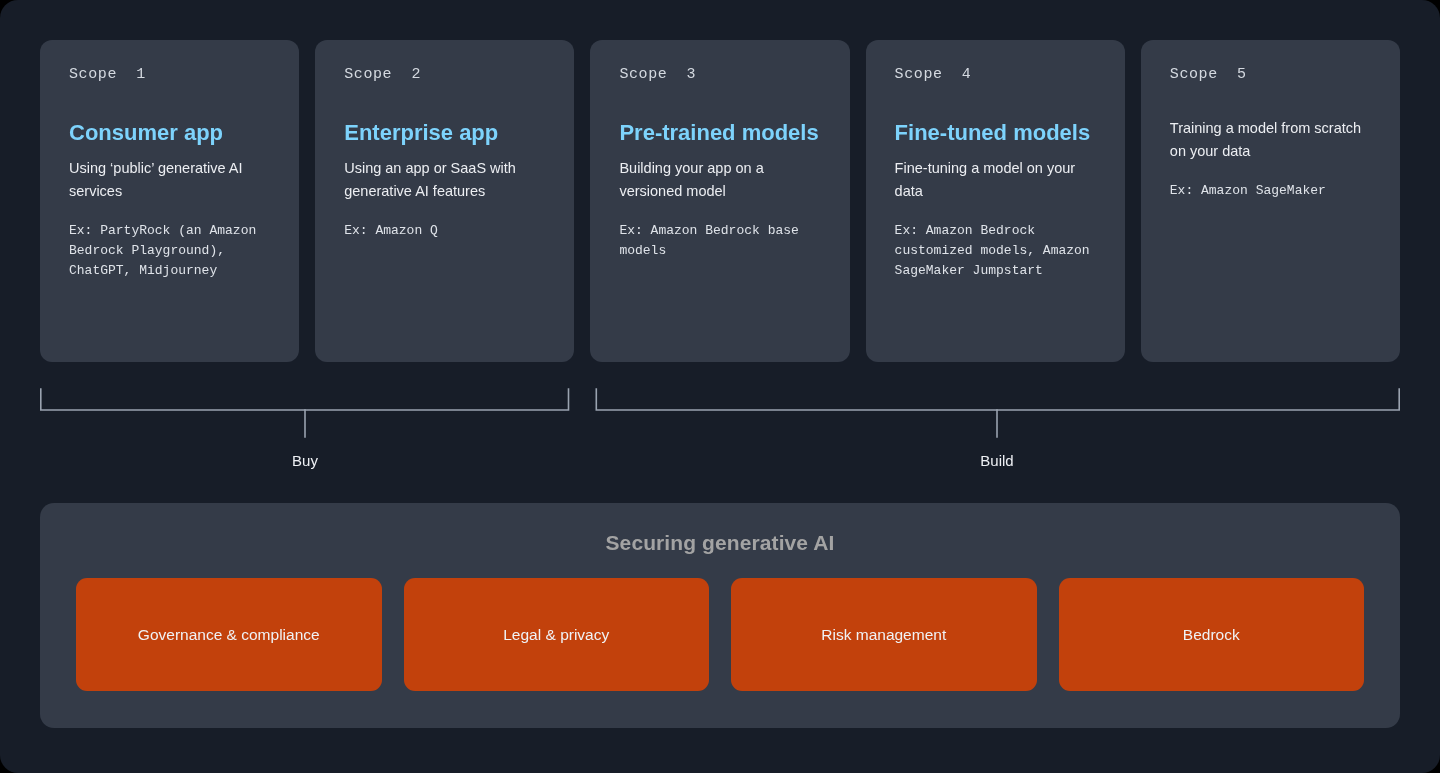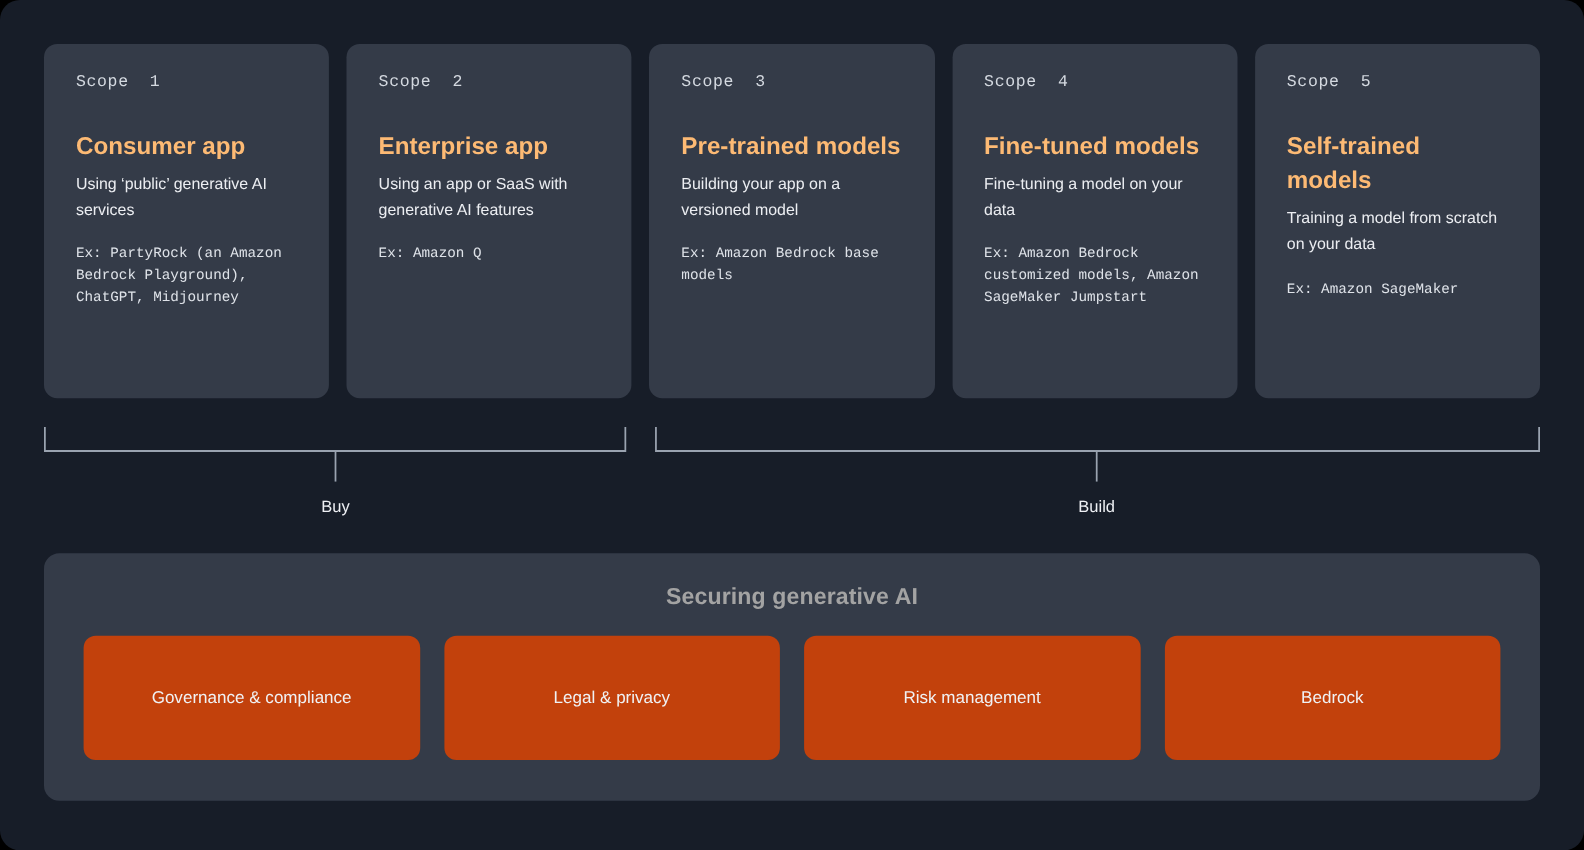--- a/index.html
+++ b/index.html
@@ -48,21 +48,21 @@
     letter-spacing: 0.04em;
     color: #d4d9e0;
     margin-bottom: 34px;
     white-space: pre;
   }
 
   .scope-title {
     font-size: 22px;
     font-weight: bold;
     line-height: 1.42;
-    color: #fdba74;
+    color: #7dd3fc;
     margin-bottom: 9px;
   }
 
   .scope-desc {
     font-size: 14.5px;
     line-height: 1.56;
     color: #eceef2;
     margin-bottom: 19px;
   }
 
@@ -159,21 +159,20 @@
 
     <div class="scope-card">
       <div class="scope-eyebrow">Scope  4</div>
       <div class="scope-title">Fine-tuned models</div>
       <div class="scope-desc">Fine-tuning a model on your data</div>
       <div class="scope-example">Ex: Amazon Bedrock customized models, Amazon SageMaker Jumpstart</div>
     </div>
 
     <div class="scope-card">
       <div class="scope-eyebrow">Scope  5</div>
-      <div class="scope-title">Self-trained models</div>
       <div class="scope-desc">Training a model from scratch on your data</div>
       <div class="scope-example">Ex: Amazon SageMaker</div>
     </div>
 
   </div>
 
   <svg id="brackets" viewBox="0 0 1440 773">
     <g stroke="#9aa3b0" stroke-width="1.6" fill="none" stroke-linecap="square">
 
       <path d="M40.8,389 L40.8,410 L568.5,410 L568.5,389"></path>

